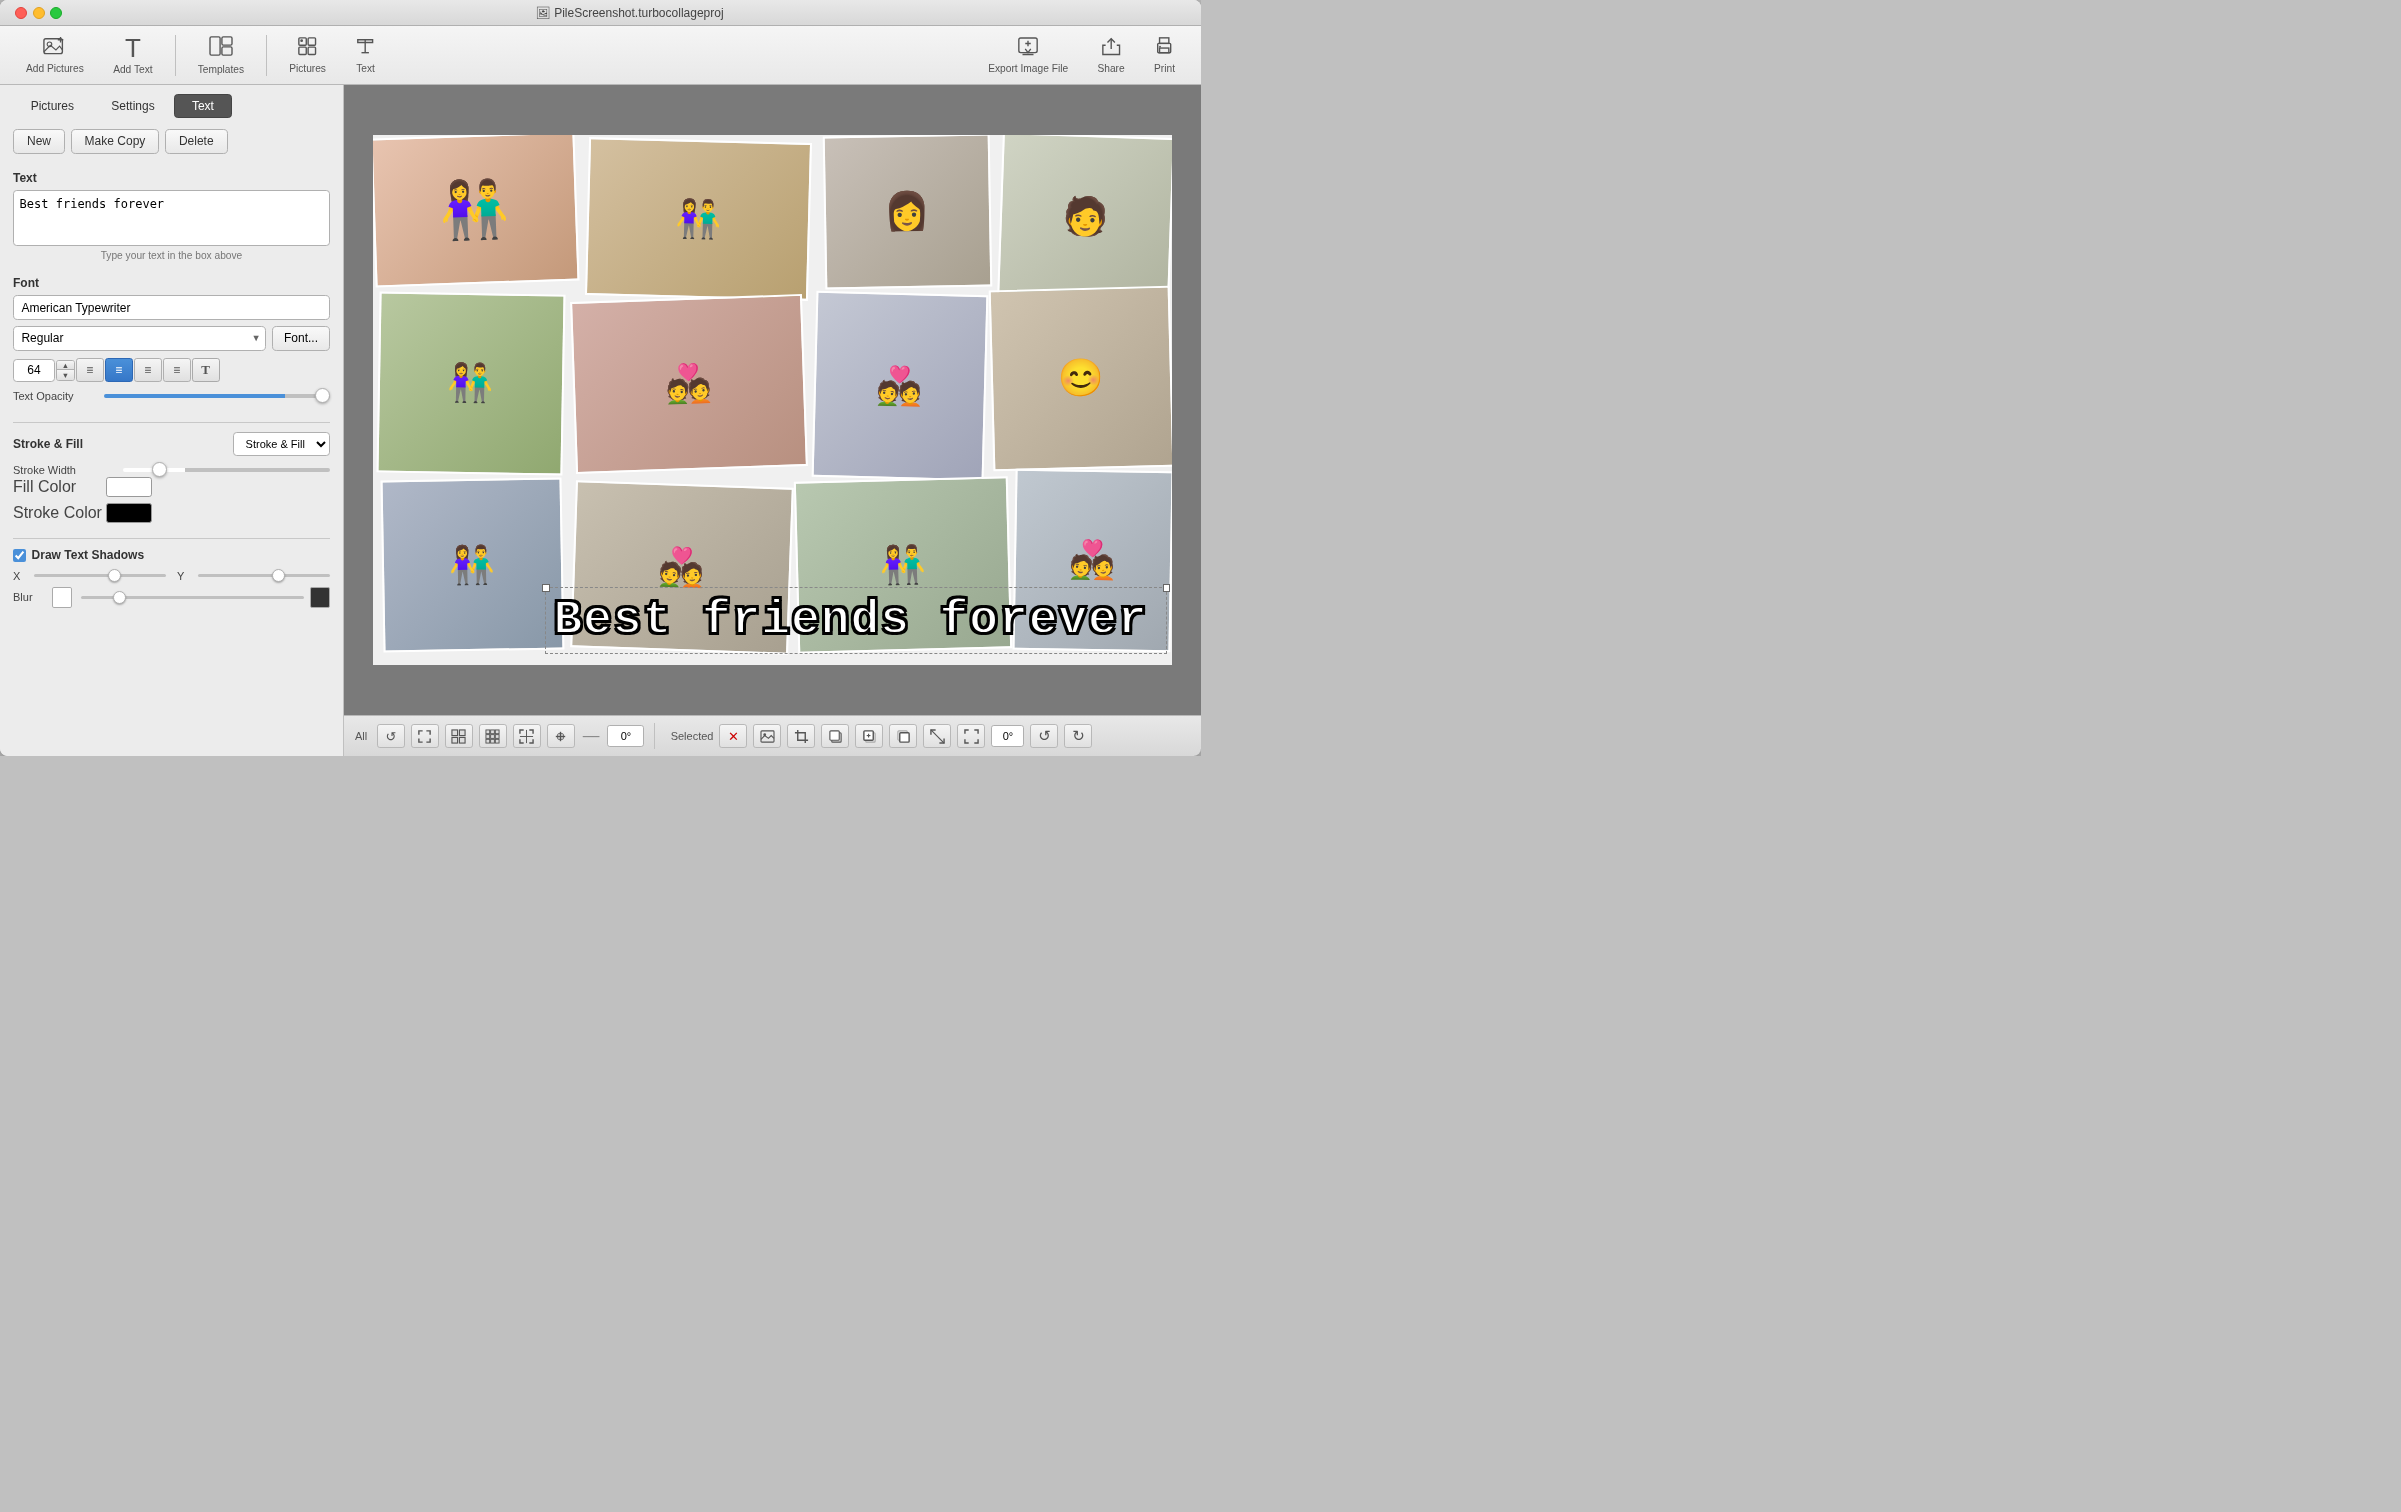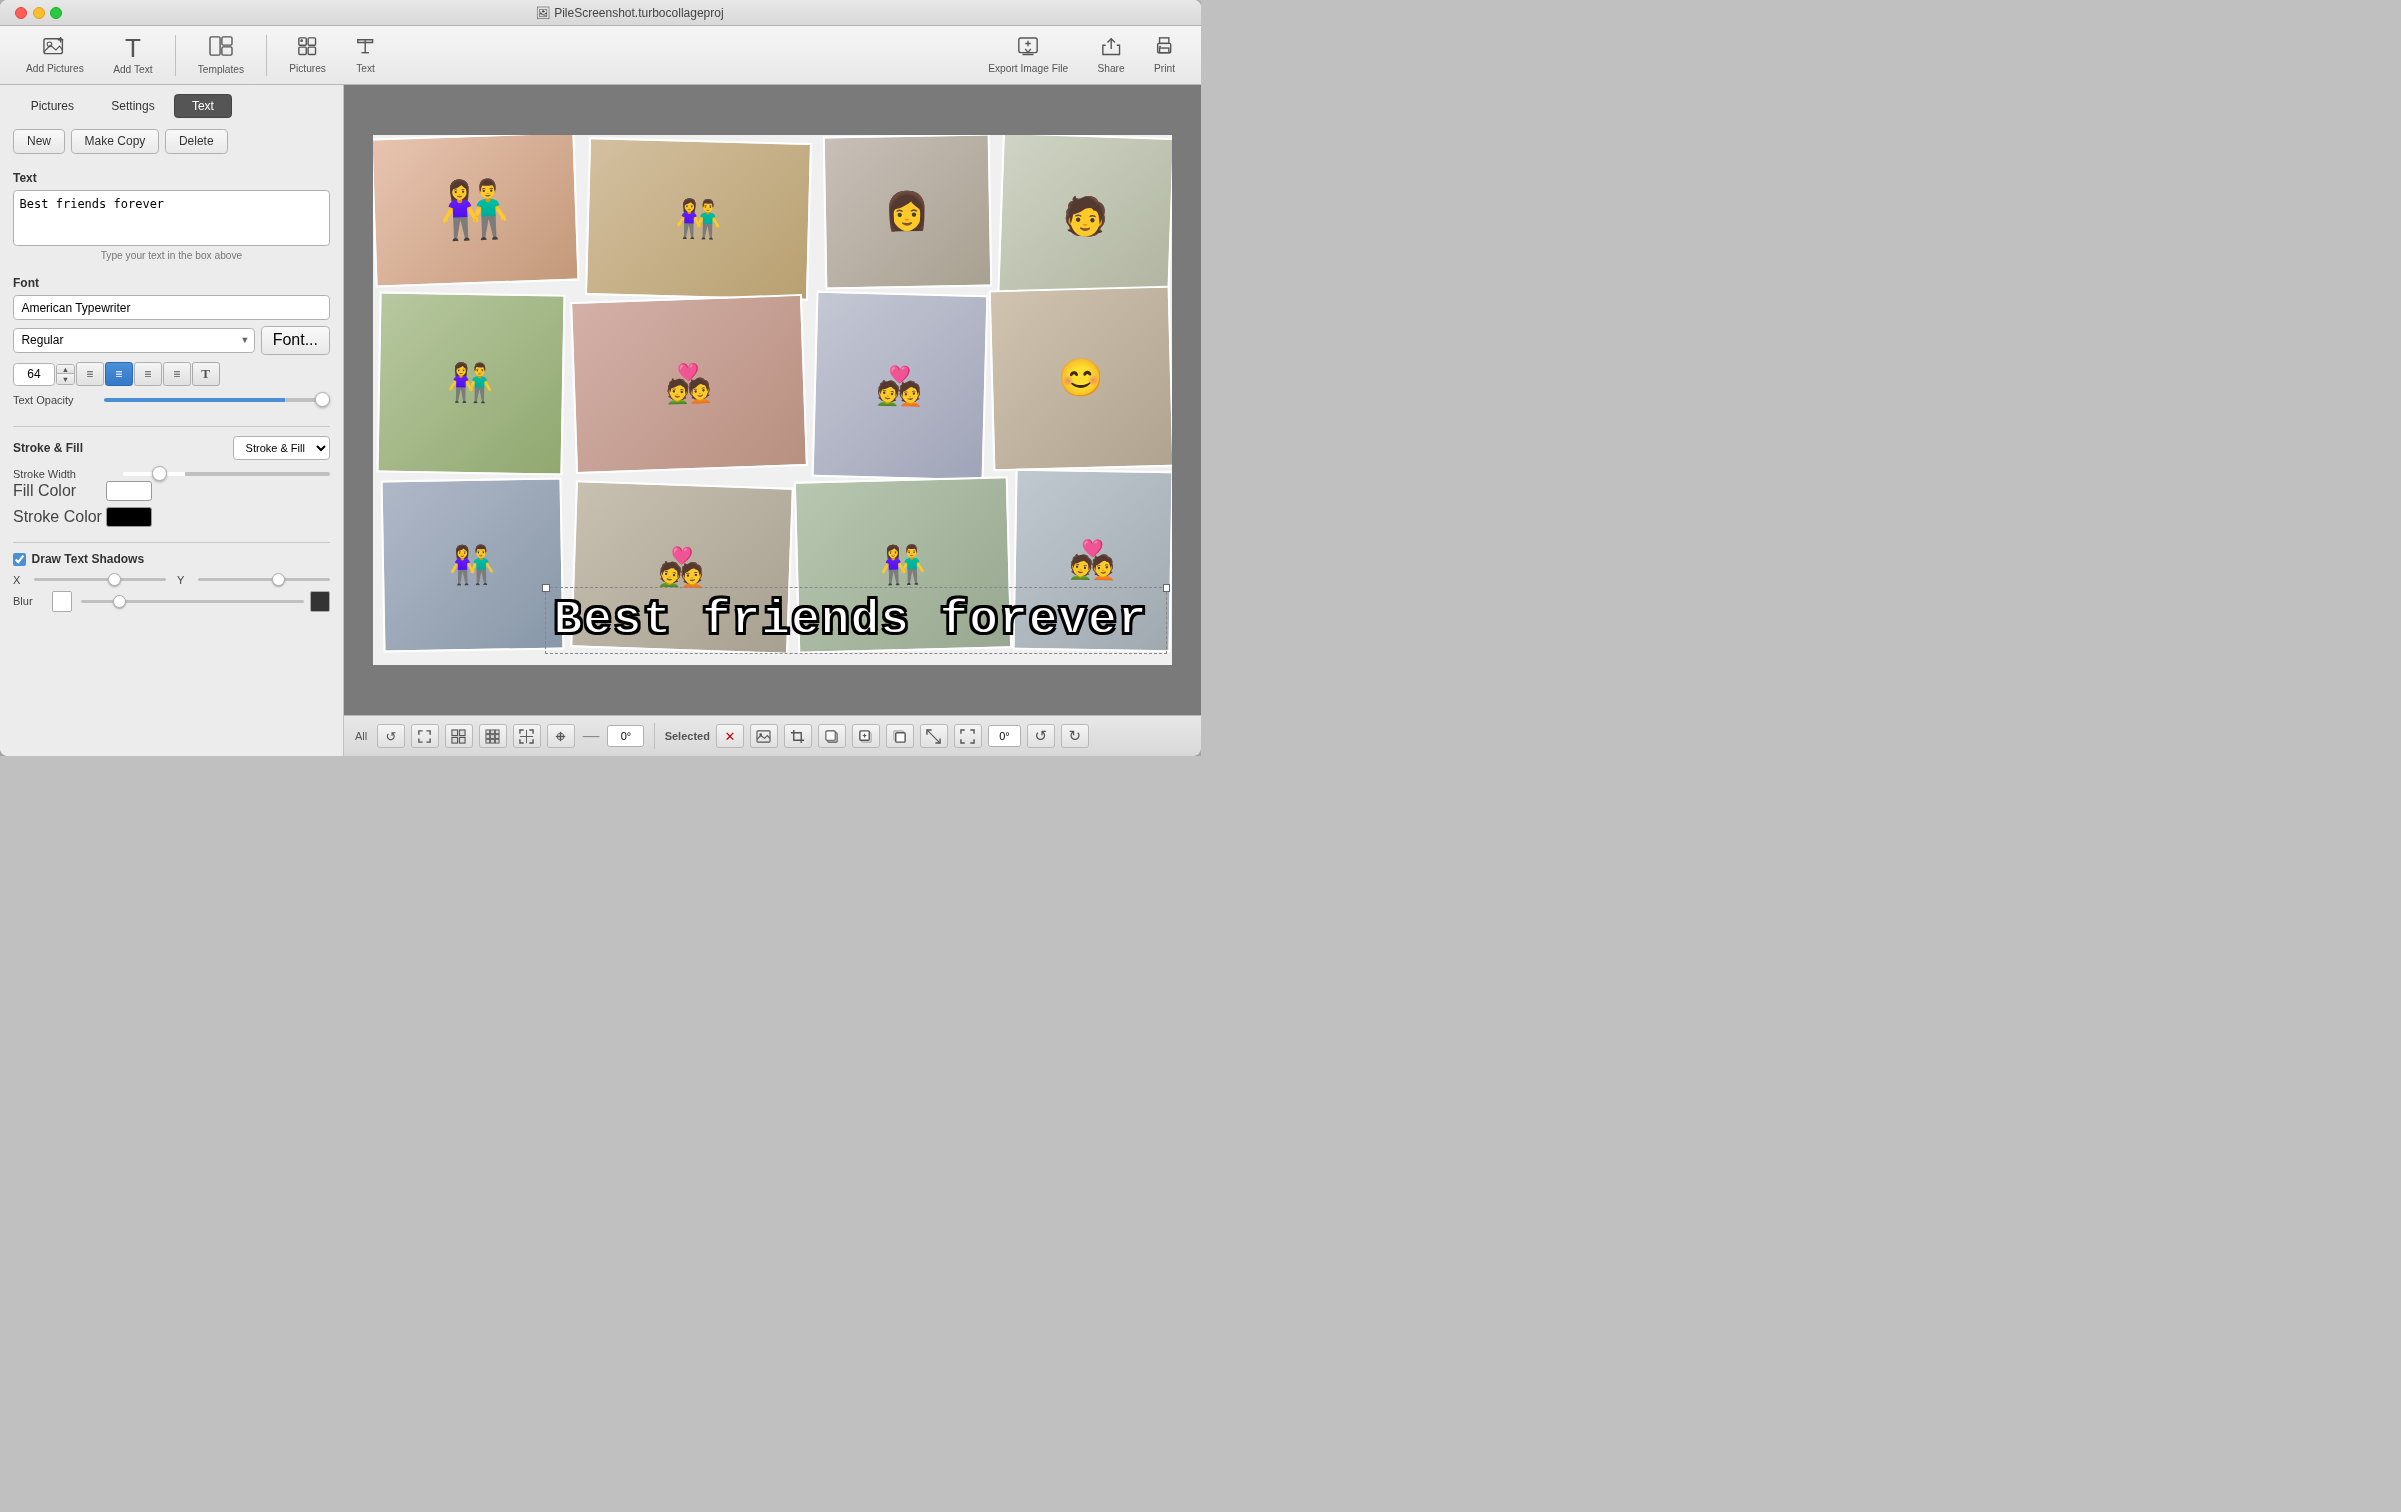--- a/index.html
+++ b/index.html
@@ -197,21 +197,21 @@
       position: absolute;
       right: 5.6px;
       top: 50%;
       transform: translateY(-50%);
       font-size: 9.3px;
       color: #666;
       pointer-events: none;
     }
     .font-btn {
       padding: 4.6px 11px;
-      font-size: 16px;
+      font-size: 12px;
       background: linear-gradient(to bottom, #f9f9f9, #e8e8e8);
       border: 0.9px solid #b0b0b0;
       border-radius: 4.6px;
       cursor: pointer;
     }
     .align-row {
       display: flex;
       align-items: center;
       gap: 1px;
       margin-bottom: 7.4px;
@@ -518,21 +518,22 @@
       height: 22px;
       border: 0.9px solid #b0b0b0;
       border-radius: 2.8px;
       text-align: center;
       font-size: 11px;
       background: white;
     }
     .selected-label {
       font-size: 11px;
       color: #555;
-      font-weight: bold;
+      font-weight: normal;
+      margin-left: 6px;
     }
     
     .person-silhouette {
       width: 100%;
       height: 100%;
       display: flex;
       align-items: center;
       justify-content: center;
       font-size: 37px;
     }

